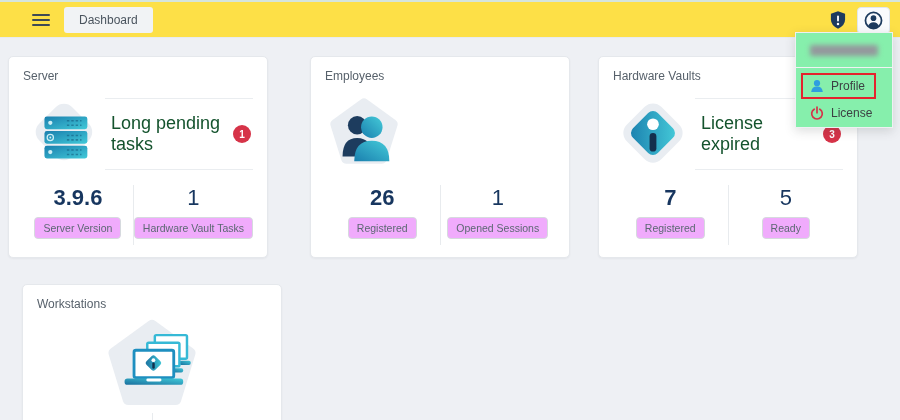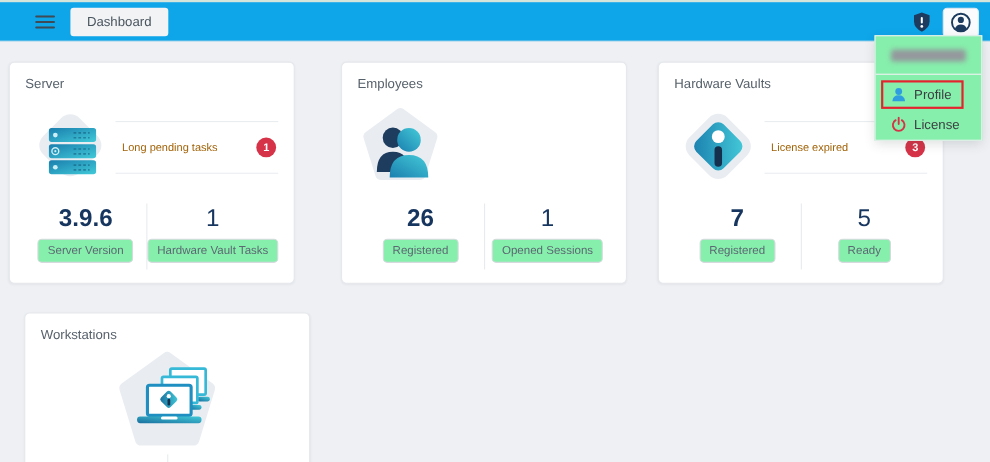--- a/index.html
+++ b/index.html
@@ -2,21 +2,21 @@
 <html><head>
 <meta charset="utf-8">
 <style>
   * { margin:0; padding:0; box-sizing:border-box; }
   html,body { width:900px; height:420px; }
   body { font-family:"Liberation Sans", sans-serif; background:#eef0f4; overflow:hidden; }
   .screen { position:relative; width:900px; height:420px; }
 
   .accent-line { position:absolute; top:0; left:0; width:100%; height:2px; background:#d5e5dc; }
 
-  .topbar { position:absolute; top:2px; left:0; width:100%; height:36px; background:#0ea5e9;
+  .topbar { position:absolute; top:2px; left:0; width:100%; height:36px; background:#fde047;
             border-bottom:1px solid #e8ebef; display:flex; align-items:center; z-index:5; }
   .hamburger { margin-left:32px; display:flex; flex-direction:column; gap:3px; cursor:pointer; }
   .hamburger span { display:block; width:18px; height:2px; background:#3f4a54; border-radius:1px; }
   .tab { margin-left:14px; background:#f1f3f5; border-radius:3px; padding:6px 15px;
          font-size:12px; color:#4a545e; cursor:pointer; }
   .topbar-right { position:absolute; right:10px; top:0; height:36px; display:flex; align-items:center; gap:9px; }
   .iconbtn { display:flex; align-items:center; justify-content:center; cursor:pointer; }
   .user-btn { border:1px solid #dfe6ee; background:#f9fbfd; border-radius:4px; padding:2px 5px; }
 
   .dropdown { position:absolute; left:795px; top:32px; width:98px; background:#86efac;
@@ -32,31 +32,31 @@
   .card { position:absolute; width:260px; height:202px; background:#fff; border:1px solid #e5e8ec;
           border-radius:5px; box-shadow:0 1px 2px rgba(31,45,61,.05); padding:12px 14px; }
   .card-title { font-size:12px; color:#57616b; }
   .card-mid { display:flex; align-items:center; margin-top:12px; }
   .card-mid.center { justify-content:center; margin-top:6px; }
   .card-icon { flex:none; line-height:0; }
   .alert-list { flex:1; margin-left:4px; }
   .alert-row { display:flex; align-items:center; justify-content:space-between;
                border-top:1px solid #eaedf0; border-bottom:1px solid #eaedf0;
                padding:14px 2px 14px 6px; cursor:pointer; }
-  .alert-label { font-size:10px; color:#a16207; }
+  .alert-label { font-size:18px; color:#14532d; }
   .badge { min-width:18px; height:18px; border-radius:9px; background:#d63348; color:#fff;
            font-size:10px; font-weight:bold; display:flex; align-items:center; justify-content:center;
            padding:0 4px; }
   .stats { position:absolute; left:14px; right:14px; bottom:12px; display:flex; }
   .stat { flex:1; text-align:center; min-height:60px; }
   .stat + .stat { border-left:1px solid #e8ebee; }
   .stat-value { font-size:22px; color:#17365f; line-height:1.15; }
   .stat-value.bold { font-weight:bold; }
   .stat-pill { display:inline-block; margin-top:7px; border:1px solid #d6dade; border-radius:4px;
-               padding:4px 8px; font-size:10.5px; color:#5c6873; background:#86efac;
+               padding:4px 8px; font-size:10.5px; color:#5c6873; background:#f0abfc;
                white-space:nowrap; cursor:pointer; }
 
   .card-server { left:8px; top:56px; }
   .card-employees { left:310px; top:56px; }
   .card-vaults { left:598px; top:56px; }
   .card-workstations { left:22px; top:284px; }
 </style>
 </head>
 <body>
 

